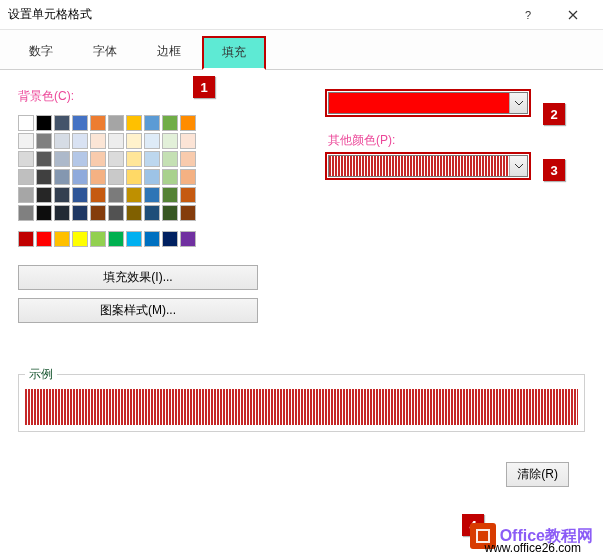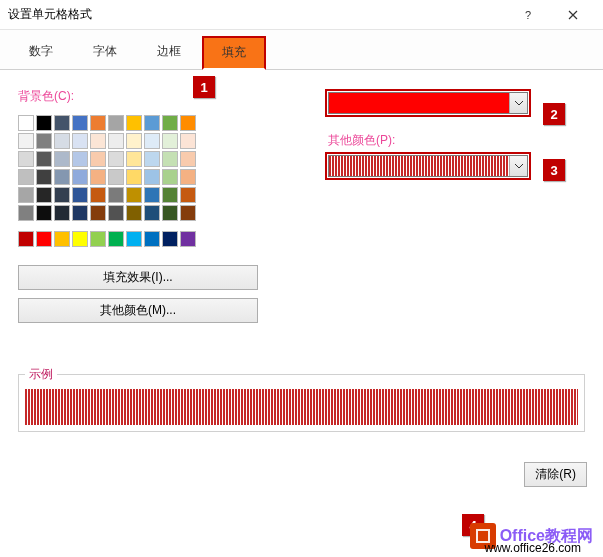--- a/index.html
+++ b/index.html
@@ -5,21 +5,21 @@
     * { box-sizing: border-box; margin: 0; padding: 0; }
     body { font-family: "Microsoft YaHei", SimSun, sans-serif; font-size: 12px; background: #fff; width: 603px; height: 557px; position: relative; }
     
     .titlebar { display: flex; align-items: center; height: 30px; padding: 0 8px; background: #fff; border-bottom: 1px solid #e5e5e5; }
     .titlebar .title { flex: 1; font-size: 12px; color: #000; }
     .titlebar .btn { width: 45px; height: 30px; display: flex; align-items: center; justify-content: center; cursor: pointer; }
     .titlebar .btn svg { width: 10px; height: 10px; }
     
     .tabs { display: flex; padding: 6px 10px 0 10px; border-bottom: 1px solid #d0d0d0; background: #fdfdfd; }
     .tab { padding: 6px 18px 7px 18px; border: 1px solid transparent; border-bottom: none; cursor: pointer; margin-right: 2px; color: #333; position: relative; }
-    .tab.active { border: 2px solid #c00000; border-bottom: 2px solid #fff; background: #f97316; margin-bottom: -1px; z-index: 2; }
+    .tab.active { border: 2px solid #c00000; border-bottom: 2px solid #fff; background: #5eead4; margin-bottom: -1px; z-index: 2; }
     
     .content { padding: 18px 18px 0 18px; position: relative; height: calc(100% - 80px); }
     
     .label { color: #ec4899; margin-bottom: 6px; display: block; }
     
     .left-col { float: left; width: 240px; }
     .right-col { margin-left: 310px; width: 260px; }
     
     .no-color-btn { width: 200px; height: 22px; border: 1px solid #2a6fb5; background: linear-gradient(#e8f1fb,#cfe4f7); text-align: center; line-height: 20px; cursor: pointer; margin-top: 4px; }
     
@@ -41,24 +41,24 @@
     .pattern-fill { background: repeating-linear-gradient(90deg,#c62828,#c62828 2px,#fff 2px,#fff 3px); }
     
     .callout { position: absolute; width: 22px; height: 22px; background: #c00000; color: #fff; font-weight: bold; display: flex; align-items: center; justify-content: center; font-size: 13px; box-shadow: 1px 1px 1px rgba(0,0,0,.3); }
     .c1 { left: 193px; top: 76px; }
     .c2 { left: 543px; top: 103px; }
     .c3 { left: 543px; top: 159px; }
     .c4 { left: 462px; top: 514px; }
     
     .sample-section { clear: both; padding-top: 40px; }
     .sample-box { border: 1px solid #d0d0d0; height: 66px; margin-top: 3px; padding: 6px; position: relative; }
-    .sample-box legend { padding: 0 4px; color: #be185d; font-size: 12px; }
+    .sample-box legend { padding: 0 4px; color: #14532d; font-size: 12px; }
     .sample-fill { width: 100%; height: 100%; }
     
-    .bottom-btns { position: absolute; right: 16px; bottom: 60px; }
+    .bottom-btns { position: absolute; right: 34px; bottom: 60px; }
     
     .watermark { position: absolute; right: 10px; bottom: 8px; display: flex; align-items: center; gap: 4px; font-size: 16px; font-weight: bold; }
     .watermark .ico { width: 26px; height: 26px; background: #d83b01; border-radius: 3px; display: flex; align-items: center; justify-content: center; }
     .watermark .t1 { color: #8b5cf6; }
     .watermark .t2 { color: #000000; position: absolute; right: 12px; bottom: -6px; font-size: 12px; font-weight: normal; }
   </style>
 </head>
 <body>
 
 <div class="titlebar">
@@ -168,21 +168,21 @@
         <div class="sw" style="background: rgb(146, 208, 80);"></div>
         <div class="sw" style="background: rgb(0, 176, 80);"></div>
         <div class="sw" style="background: rgb(0, 176, 240);"></div>
         <div class="sw" style="background: rgb(0, 112, 192);"></div>
         <div class="sw" style="background: rgb(0, 32, 96);"></div>
         <div class="sw" style="background: rgb(112, 48, 160);"></div>
       </div>
 
     <div class="btn-row">
       <button class="std-btn">填充效果(I)...</button>
-      <button class="std-btn">其他颜色(M)...</button>
+      <button class="std-btn">图案样式(M)...</button>
     </div>
   </div>
 
   <div class="right-col">
     <div class="dropdown">
       <div class="swatch red-fill"></div>
       <div class="arrow">
           <svg viewBox="0 0 8 5">
             <path d="M0 0 L4 4 L8 0" fill="none" stroke="#333"></path>
           </svg>

